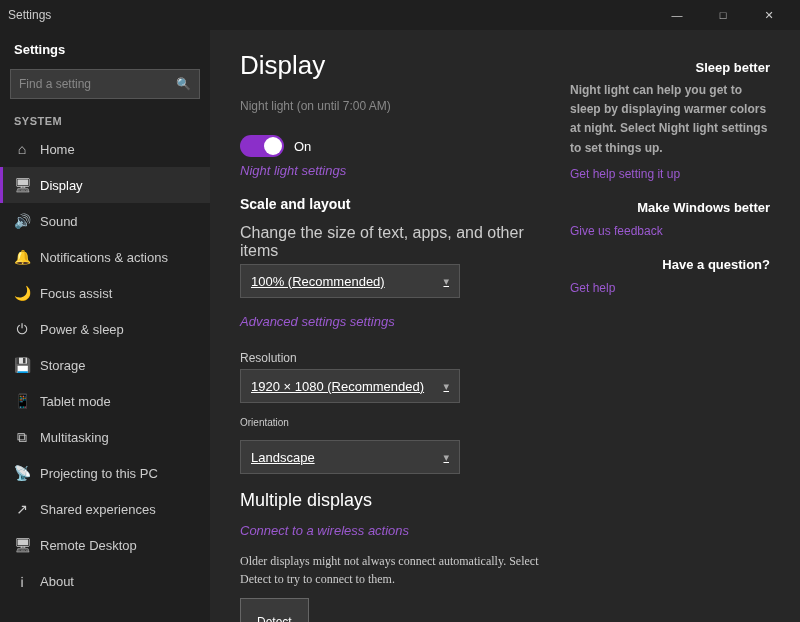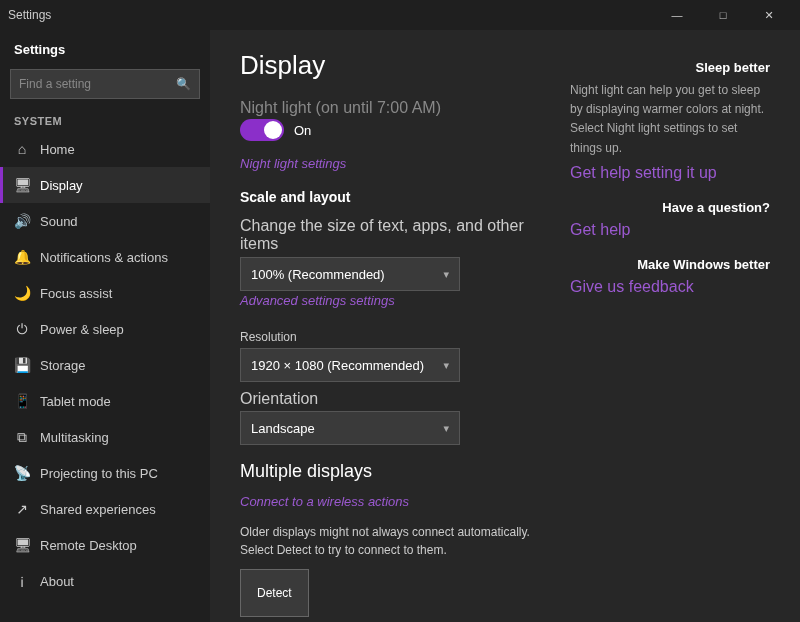--- a/index.html
+++ b/index.html
@@ -158,21 +158,21 @@
     .setting-label {
       font-size: 16px;
       color: #ccc;
       margin-bottom: 4px;
     }
 
     .toggle-row {
       display: flex;
       align-items: center;
       gap: 10px;
-      margin-bottom: 13px;
+      margin-bottom: 4px;
     }
     .toggle {
       width: 44px;
       height: 22px;
       background: #8b2fc9;
       border-radius: 11px;
       position: relative;
       cursor: pointer;
       flex-shrink: 0;
     }
@@ -204,54 +204,56 @@
       background: #3a3a3a;
       border: 1px solid #555;
       color: #fff;
       font-size: 13px;
       padding: 6px 10px;
       width: 220px;
       display: flex;
       align-items: center;
       justify-content: space-between;
       cursor: pointer;
-      margin-bottom: 0;
+      margin-bottom: 14px;
       height: 34px;
+      text-decoration: underline;
     }
     .dropdown-arrow {
       font-size: 11px;
       color: #aaa;
     }
 
     .resolution-label {
       font-size: 12px;
       color: #ccc;
       margin-bottom: 4px;
       margin-top: 8px;
     }
     .orientation-label {
-      font-size: 16px;
-      color: #ccc;
-      margin-bottom: 3px;
+      font-size: 10px;
+      color: #ccc;
+      margin-bottom: 12px;
       margin-top: 8px;
     }
 
     .multi-display-title {
       font-size: 18px;
       font-weight: 300;
       color: #fff;
       margin-bottom: 10px;
     }
 
     .detect-description {
       font-size: 12px;
       color: #ccc;
       margin-bottom: 10px;
       line-height: 1.5;
       max-width: 380px;
+      font-family: Liberation Serif, serif;
     }
 
     .detect-btn {
       background: #3a3a3a;
       border: 1px solid #666;
       color: #fff;
       font-size: 12px;
       padding: 16px 16px;
       cursor: pointer;
       font-family: 'Segoe UI', sans-serif;
@@ -267,31 +269,32 @@
       font-weight: 600;
       color: #fff;
       margin-bottom: 6px;
       text-align: right;
     }
     .right-section-text {
       font-size: 12px;
       color: #aaa;
       line-height: 1.6;
       margin-bottom: 6px;
+      font-weight: bold;
     }
     .right-link {
       color: #9b59d0;
-      font-size: 16px;
+      font-size: 12px;
       cursor: pointer;
     }
 
     .night-light-sub {
-      font-size: 16px;
+      font-size: 12px;
       color: #888;
-      margin-bottom: 2px;
+      margin-bottom: 22px;
     }
 
     ::-webkit-scrollbar { width: 6px; }
     ::-webkit-scrollbar-track { background: #1f1f1f; }
     ::-webkit-scrollbar-thumb { background: #555; }
   </style>
 </head>
 <body>
 
 <div class="titlebar">
@@ -420,24 +423,24 @@
     </div>
 
     <div class="content-sidebar">
       <div class="right-section">
         <div class="right-section-title">Sleep better</div>
         <div class="right-section-text">Night light can help you get to sleep by displaying warmer colors at night. Select Night light settings to set things up.</div>
         <a class="right-link">Get help setting it up</a>
       </div>
 
       <div class="right-section" style="margin-top: 16px;">
+        <div class="right-section-title">Make Windows better</div>
+        <a class="right-link">Give us feedback</a>
+      </div>
+
+      <div class="right-section" style="margin-top: 16px;">
         <div class="right-section-title">Have a question?</div>
         <a class="right-link">Get help</a>
       </div>
-
-      <div class="right-section" style="margin-top: 16px;">
-        <div class="right-section-title">Make Windows better</div>
-        <a class="right-link">Give us feedback</a>
-      </div>
     </div>
 
   </div>
 </div>
 
 </body></html>

